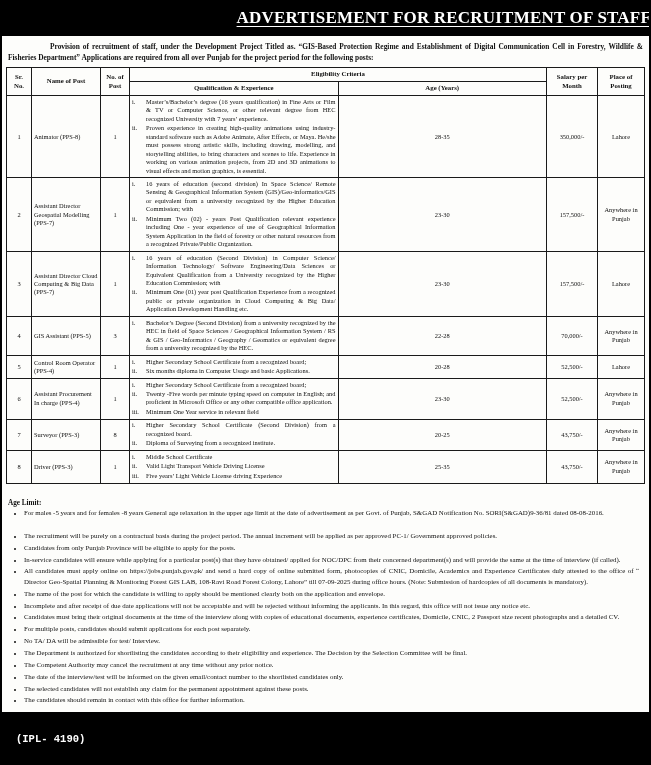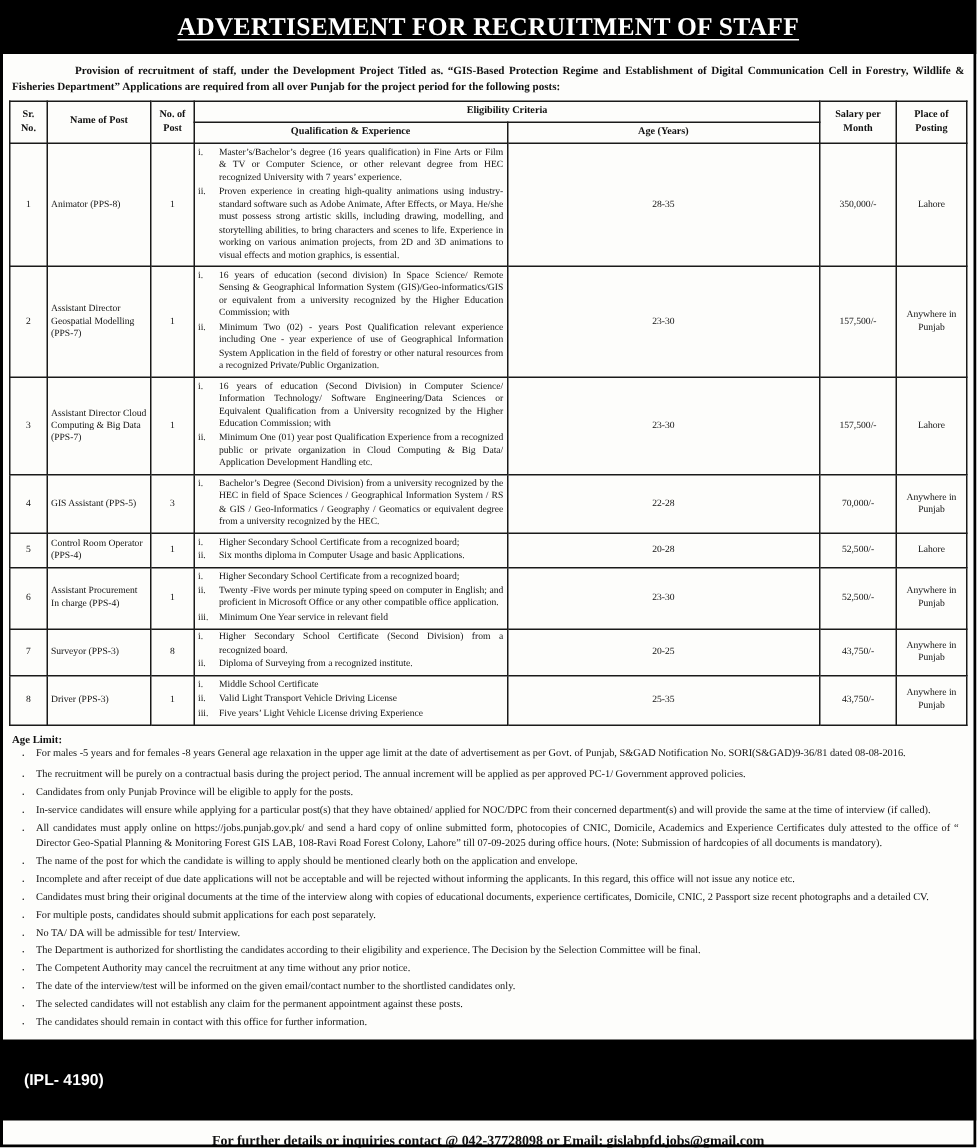--- a/index.html
+++ b/index.html
@@ -14,21 +14,21 @@
     width:651px;height:765px;
     position:relative;
     box-sizing:border-box;
     background:#fdfdfb;
   }
   
   .title-band{
     background:#000;
     color:#fff;
     height:36px;
-    display:flex;align-items:center;justify-content:center;
+    display:flex;align-items:center;justify-content:flex-end;
   }
   .title-band .t{
     font-size:17px;
     font-weight:bold;
     letter-spacing:.2px;
     text-decoration:underline;
     text-underline-offset:3px;
     font-family:"Liberation Serif", serif;
   }
   
@@ -76,21 +76,21 @@
     gap:3px;
     margin:0 0 1px 0;
     text-align:justify;
   }
   .crit li .rn{
     flex:0 0 11px;
     text-align:left;
   }
   .crit li .tx{flex:1 1 auto;}
   
-  .sect{padding:3px 8px 0 8px;}
+  .sect{padding:3px 8px 0 8px;margin-top:10px;}
   .sect h3{
     margin:2px 0 1px 0;
     font-size:7.2px;
     font-weight:bold;
   }
   ul.bul{
     margin:0;
     padding-left:16px;
     font-size:6.9px;
     line-height:1.5;
@@ -106,21 +106,21 @@
     background:#000;color:#fff;
     margin-top:6px;
     height:54px;
     position:relative;
     display:flex;align-items:center;justify-content:center;
   }
   .foot-band .ipl{
     position:absolute;left:16px;top:50%;
     transform:translateY(-50%);
     font-size:10.5px;font-weight:bold;
-    font-family:Liberation Sans, sans-serif;
+    font-family:Liberation Mono, monospace;
   }
   .foot-band .stack{
     text-align:center;
     font-family:"Liberation Sans", sans-serif;
     font-weight:bold;
   }
   .foot-band .l1{font-size:15px;line-height:1.35;}
   .foot-band .l2{font-size:15px;line-height:1.35;}
   .contact{
     text-align:center;

